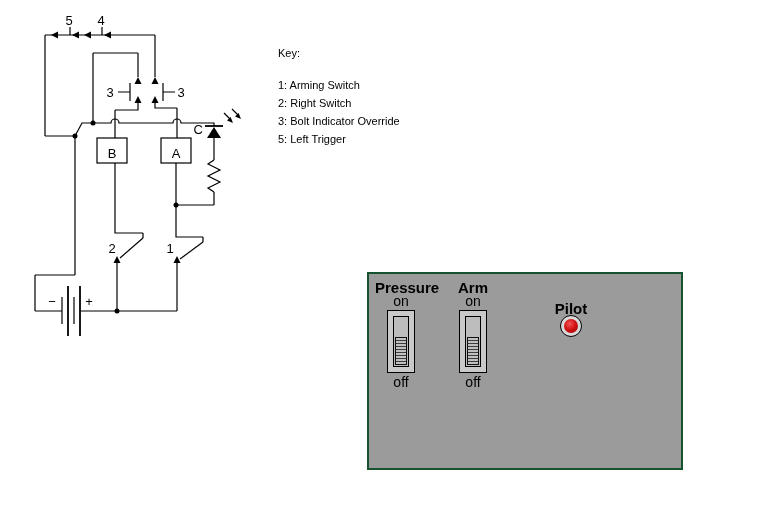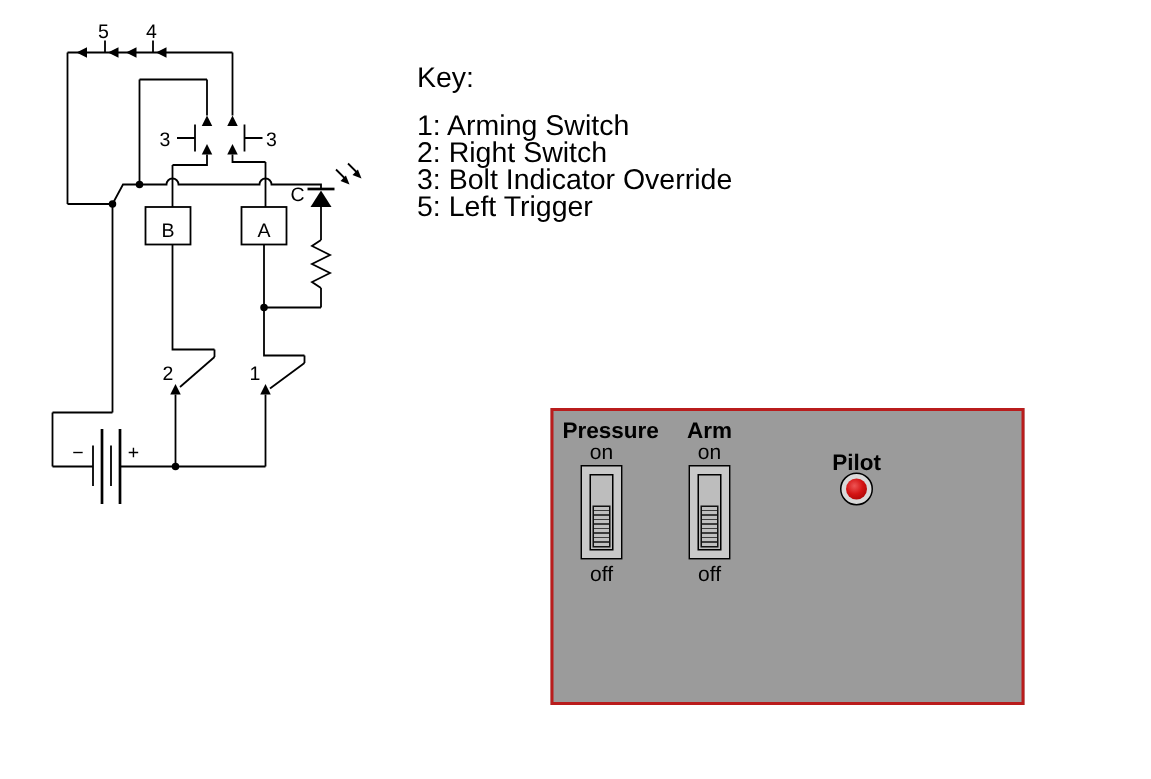--- a/index.html
+++ b/index.html
@@ -11,25 +11,25 @@
          font-family:"Liberation Sans",sans-serif;color:var(--ink);}
   
   .schematic{position:absolute;left:0;top:0;}
   .schematic path,.schematic line{stroke:#000;stroke-width:1.2;fill:none;}
   .schematic .thick{stroke-width:1.8;}
   .schematic polygon{fill:#000;stroke:none;}
   .schematic rect{fill:#fff;stroke:#000;stroke-width:1.2;}
   .schematic circle{fill:#000;stroke:none;}
   .schematic text{font-family:"Liberation Sans",sans-serif;font-size:13px;fill:#000;}
   
-  .key{position:absolute;left:278px;top:44px;font-size:19px;line-height:18px;}
+  .key{position:absolute;left:278px;top:44px;font-size:11px;line-height:18px;}
   .key .block2{margin-top:14px;}
   
   .panel{position:absolute;left:367px;top:272px;width:316px;height:198px;
-         background:var(--panel-bg);border:2px solid #b91c1c;box-sizing:border-box;}
+         background:var(--panel-bg);border:2px solid #14532d;box-sizing:border-box;}
   .panel .lbl{position:absolute;font-size:15px;font-weight:bold;white-space:nowrap;}
   .panel .onoff{position:absolute;width:24px;text-align:center;font-size:14px;}
   .toggle{position:absolute;width:28px;height:63px;background:var(--switch-plate);
           border:1px solid #000;box-sizing:border-box;}
   .slot{position:absolute;left:5px;top:5px;width:16px;height:51px;background:var(--switch-slot);
         border:1px solid #000;box-sizing:border-box;}
   .knob{position:absolute;left:1px;right:1px;bottom:1px;height:26px;border:1px solid #111;
         background:repeating-linear-gradient(to bottom,#c0c0c0 0px,#c0c0c0 2px,#3c3c3c 2px,#3c3c3c 3px);}
   .lamp{position:absolute;left:191px;top:41px;width:22px;height:22px;border-radius:50%;
         background:var(--indicator-ring);border:1px solid #000;box-sizing:border-box;}

